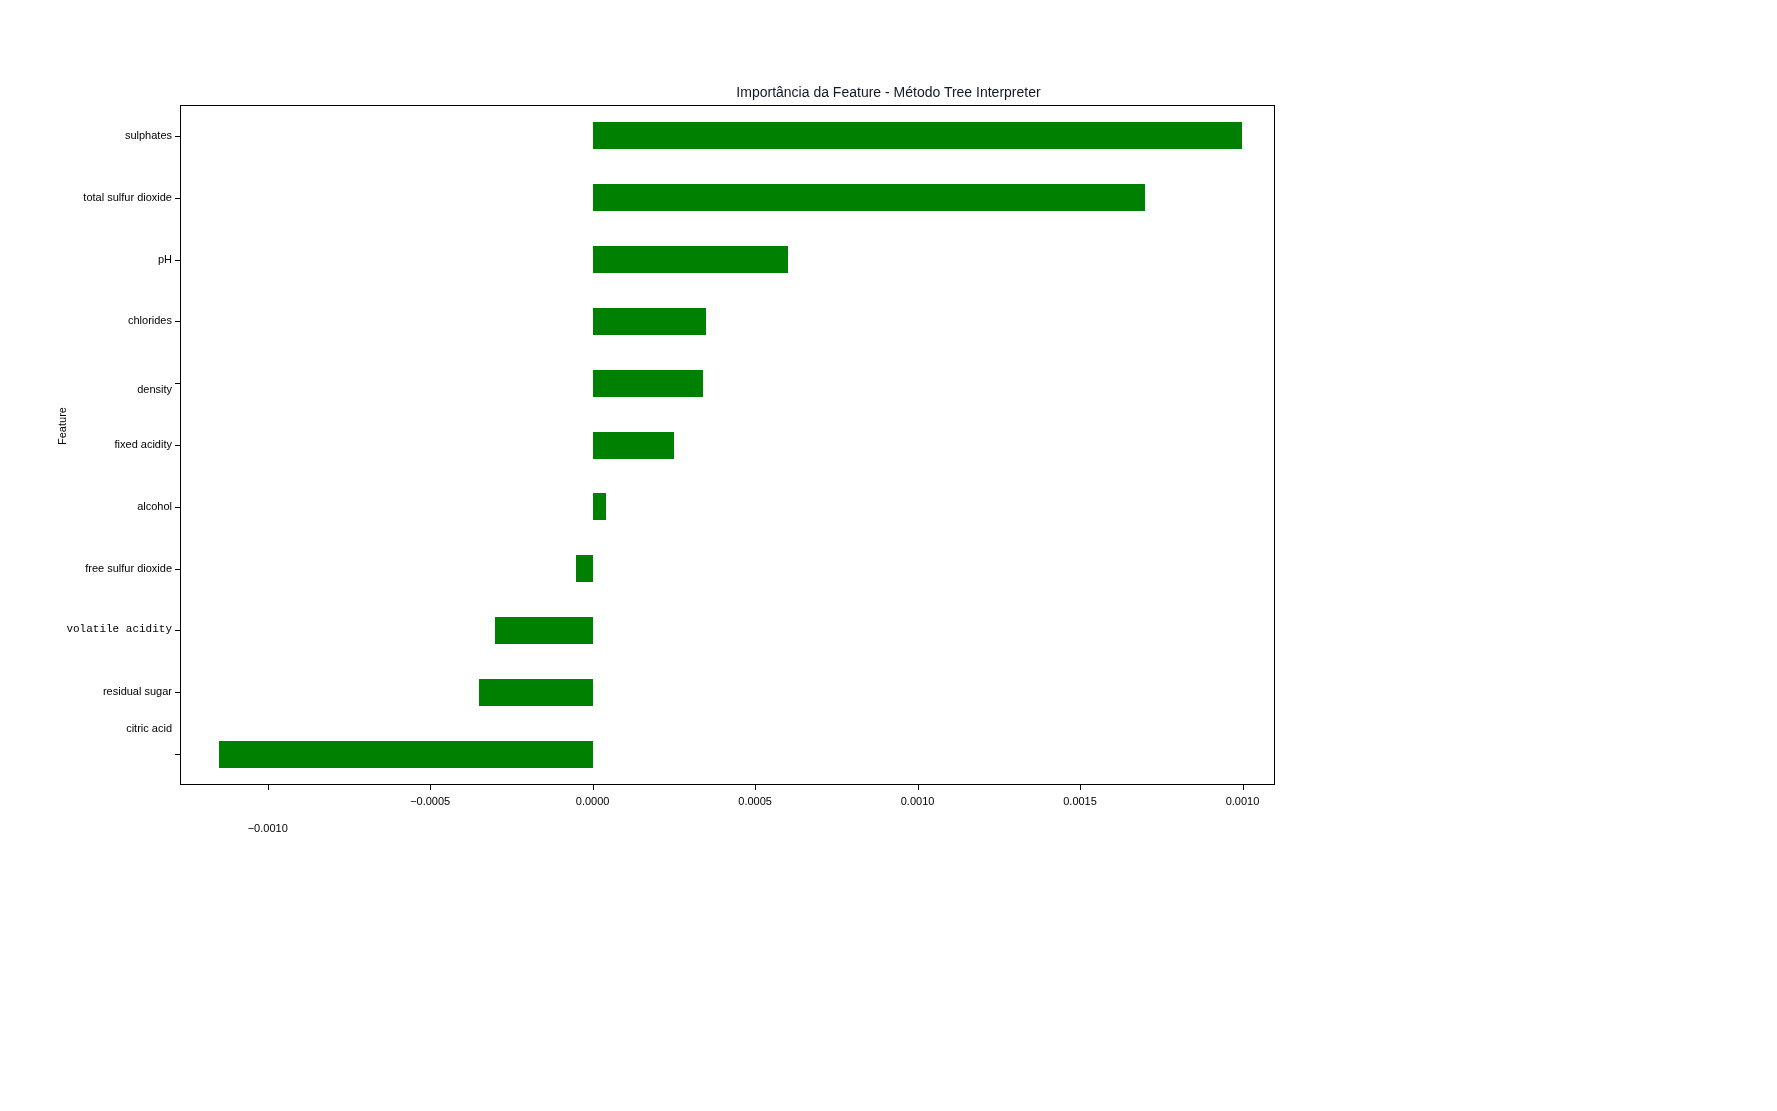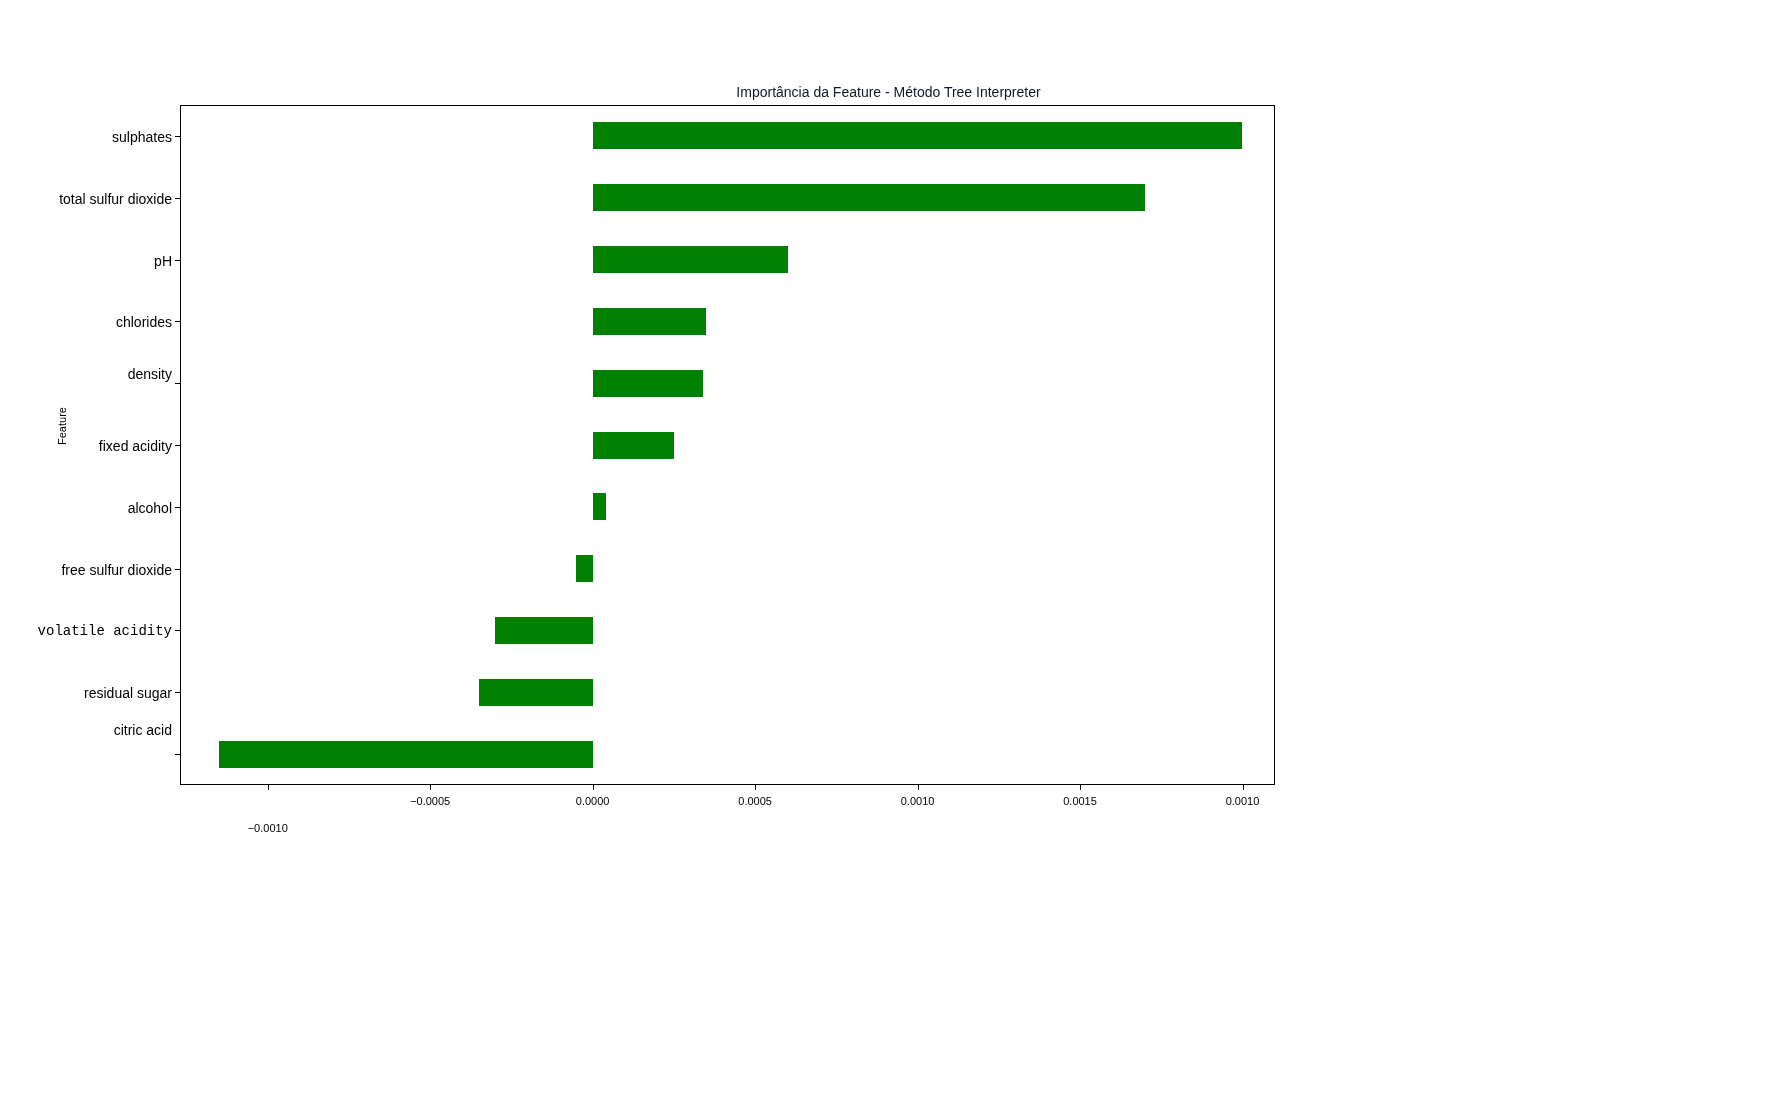--- a/index.html
+++ b/index.html
@@ -36,21 +36,21 @@
       left: 56px;
       top: 445px;
       transform: rotate(-90deg);
       transform-origin: left top;
       font-size: 11px;
       color: #000;
     }
     .y-tick-label {
       position: absolute;
       right: 1605px;
-      font-size: 14px;
+      font-size: 11px;
       color: #000;
       text-align: right;
       white-space: nowrap;
     }
     .y-tick-mark {
       position: absolute;
       left: 175px;
       width: 5px;
       height: 1px;
       background: #000;
@@ -100,21 +100,21 @@
   </div>
 <div id="yticks-container">
     <div class="y-tick-label" style="top: 128.909px;">sulphates</div>
     <div class="y-tick-mark" style="top: 135.909px;"></div>
     <div class="y-tick-label" style="top: 190.727px;">total sulfur dioxide</div>
     <div class="y-tick-mark" style="top: 197.727px;"></div>
     <div class="y-tick-label" style="top: 252.545px;">pH</div>
     <div class="y-tick-mark" style="top: 259.545px;"></div>
     <div class="y-tick-label" style="top: 314.364px;">chlorides</div>
     <div class="y-tick-mark" style="top: 321.364px;"></div>
-    <div class="y-tick-label" style="top: 366px;">density</div>
+    <div class="y-tick-label" style="top: 383px;">density</div>
     <div class="y-tick-mark" style="top: 383.182px;"></div>
     <div class="y-tick-label" style="top: 438px;">fixed acidity</div>
     <div class="y-tick-mark" style="top: 445px;"></div>
     <div class="y-tick-label" style="top: 499.818px;">alcohol</div>
     <div class="y-tick-mark" style="top: 506.818px;"></div>
     <div class="y-tick-label" style="top: 561.636px;">free sulfur dioxide</div>
     <div class="y-tick-mark" style="top: 568.636px;"></div>
     <div class="y-tick-label" style="top: 623.455px; font-family: Liberation Mono, monospace;">volatile acidity</div>
     <div class="y-tick-mark" style="top: 630.455px;"></div>
     <div class="y-tick-label" style="top: 685.273px; text-align: right;">residual sugar</div>

